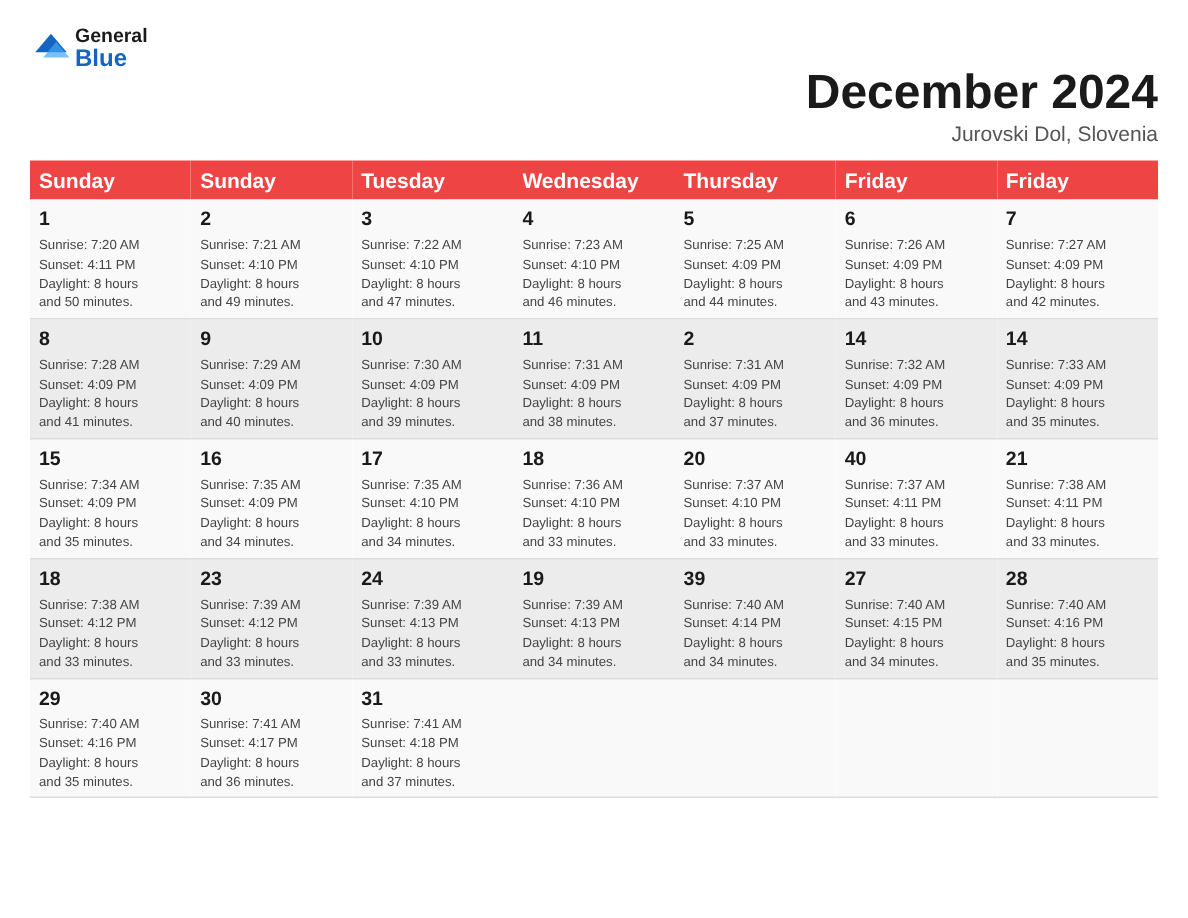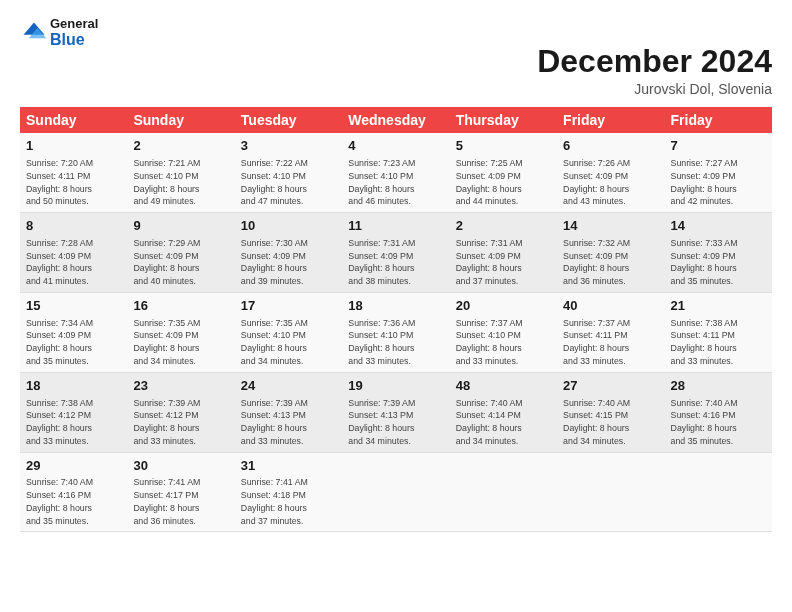--- a/index.html
+++ b/index.html
@@ -223,21 +223,21 @@
           </td>
           <td>
             <span class="day-num">24</span>
             <div class="day-info">Sunrise: 7:39 AM<br>Sunset: 4:13 PM<br>Daylight: 8 hours<br>and 33 minutes.</div>
           </td>
           <td>
             <span class="day-num">19</span>
             <div class="day-info">Sunrise: 7:39 AM<br>Sunset: 4:13 PM<br>Daylight: 8 hours<br>and 34 minutes.</div>
           </td>
           <td>
-            <span class="day-num">48</span>
+            <span class="day-num">39</span>
             <div class="day-info">Sunrise: 7:40 AM<br>Sunset: 4:14 PM<br>Daylight: 8 hours<br>and 34 minutes.</div>
           </td>
           <td>
             <span class="day-num">27</span>
             <div class="day-info">Sunrise: 7:40 AM<br>Sunset: 4:15 PM<br>Daylight: 8 hours<br>and 34 minutes.</div>
           </td>
           <td>
             <span class="day-num">28</span>
             <div class="day-info">Sunrise: 7:40 AM<br>Sunset: 4:16 PM<br>Daylight: 8 hours<br>and 35 minutes.</div>
           </td>

